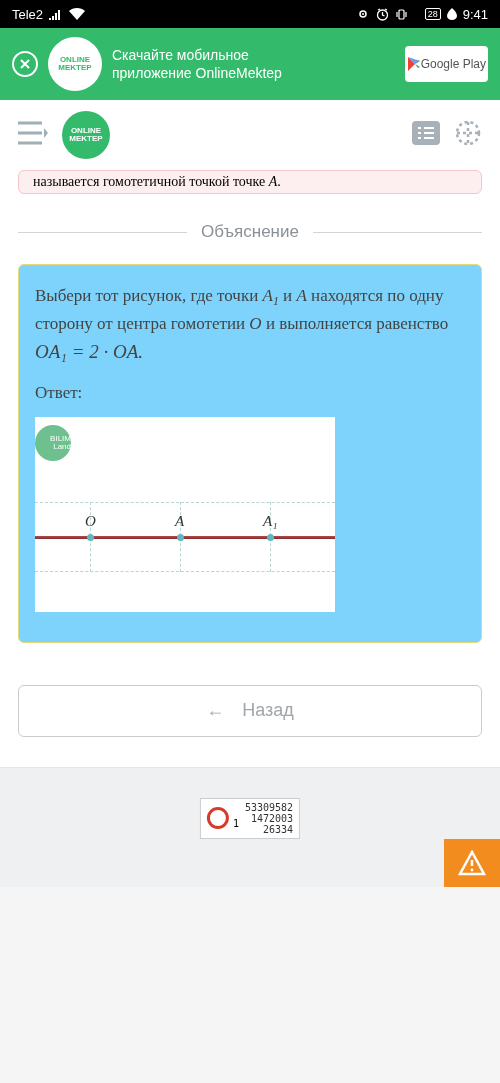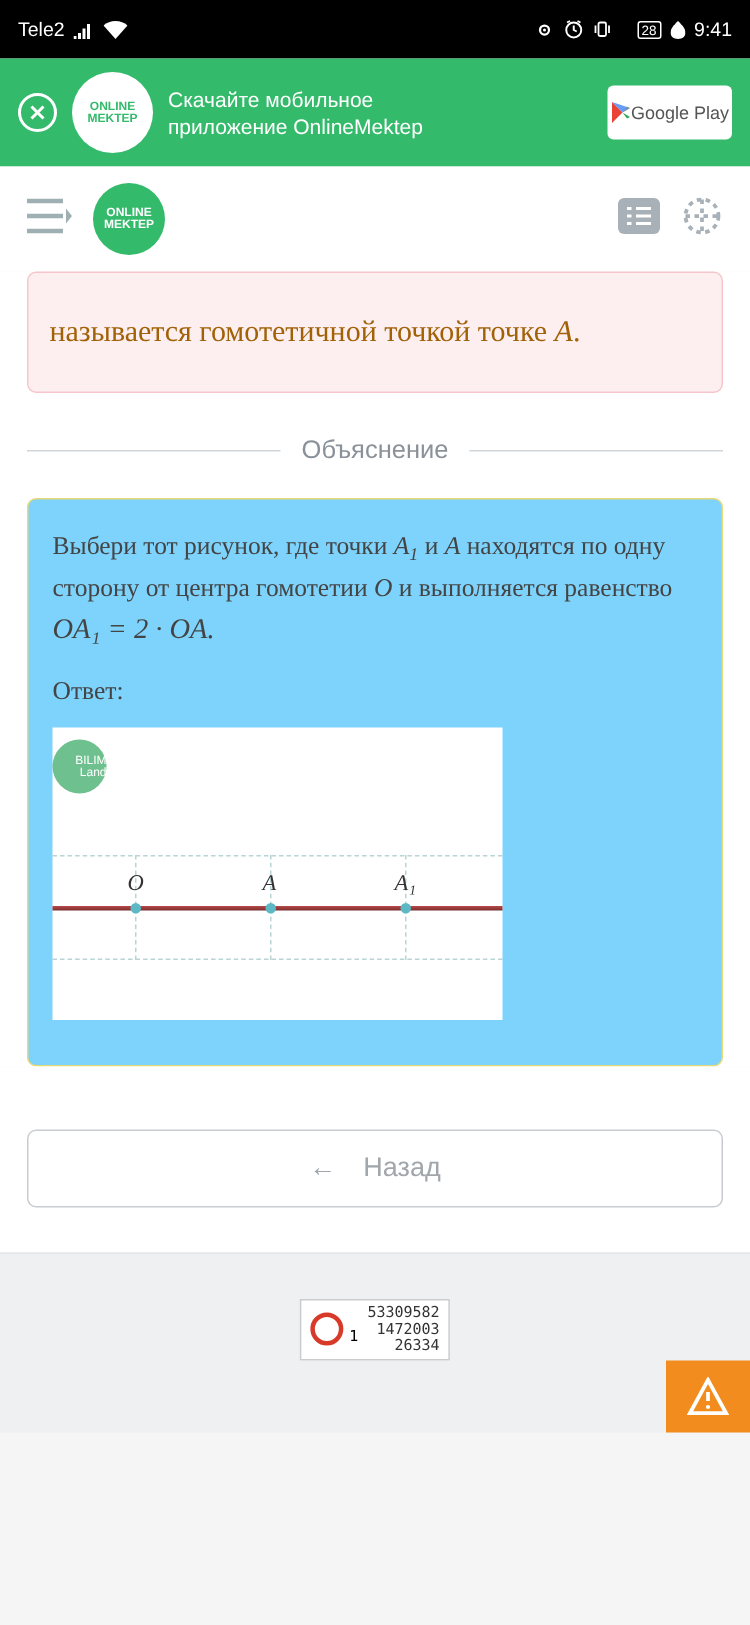--- a/index.html
+++ b/index.html
@@ -1,35 +1,35 @@
 <!DOCTYPE html>
 <html><head>
 <meta charset="utf-8">
 <style>
   * { box-sizing: border-box; margin: 0; padding: 0; }
   body { width: 500px; height: 1083px; font-family: Arial, sans-serif; background: #f5f5f5; overflow: hidden; position: relative; }
 
-  .status-bar { height: 39px; background: #000; color: #fff; display: flex; align-items: center; justify-content: space-between; padding: 0 12px; font-size: 13px; }
+  .status-bar { height: 28px; background: #000; color: #fff; display: flex; align-items: center; justify-content: space-between; padding: 0 12px; font-size: 13px; }
   .status-left, .status-right { display: flex; align-items: center; gap: 6px; }
   .sig-icon, .wifi-icon, .bat-icon, .alarm-icon, .vib-icon, .eye-icon, .leaf-icon { display: inline-flex; }
 
   .banner { background: #33ba6a; height: 72px; display: flex; align-items: center; padding: 0 12px; gap: 10px; }
   .banner-close { width: 26px; height: 26px; border: 2px solid #fff; border-radius: 50%; display: flex; align-items: center; justify-content: center; color: #fff; font-size: 14px; }
   .banner-logo { width: 54px; height: 54px; background: #fff; border-radius: 50%; display: flex; align-items: center; justify-content: center; color: #33ba6a; font-size: 8px; line-height: 1; text-align: center; font-weight: bold; }
   .banner-text { color: #fff; font-size: 14px; line-height: 1.3; flex: 1; }
   .gp-btn { background: #fff; border-radius: 4px; padding: 10px 2px; display: flex; align-items: center; gap: 0; font-size: 12px; color: #555; }
 
   .app-header { background: #fff; height: 70px; display: flex; align-items: center; padding: 0 18px; gap: 14px; }
   .menu-icon { color: #9aa; }
   .header-logo { width: 48px; height: 48px; background: #33ba6a; border-radius: 50%; display: flex; align-items: center; justify-content: center; color: #fff; font-size: 8px; line-height: 1; text-align: center; font-weight: bold; }
   .header-spacer { flex: 1; }
   .list-icon, .globe-icon { color: #a8b0b8; }
 
   .content { padding: 0 18px; background: #fff; }
-  .note-box { background: #fdeef0; border: 1px solid #f5c6cb; border-radius: 6px; padding: 28px 14px; color: #a16207; font-size: 20px; font-family: Georgia, serif; }
+  .note-box { background: #fdeef0; border: 1px solid #f5c6cb; border-radius: 6px; padding: 3px 14px; color: #000000; font-size: 14px; font-family: Georgia, serif; }
   .note-box .math { font-style: italic; }
 
   .section-title { display: flex; align-items: center; margin: 28px 0 22px; }
   .section-title .line { flex: 1; height: 1px; background: #d0d5da; }
   .section-title .label { padding: 0 14px; color: #8a9199; font-size: 17px; }
 
   .expl-box { background: #7dd3fc; border: 1px solid #e6d97a; border-radius: 6px; padding: 18px 16px 30px; }
   .expl-text { color: #444; font-size: 17px; line-height: 1.55; font-family: Georgia, serif; }
   .expl-text .math { font-style: italic; font-family: 'Times New Roman', serif; }
   .expl-text sub { font-size: 0.7em; }

